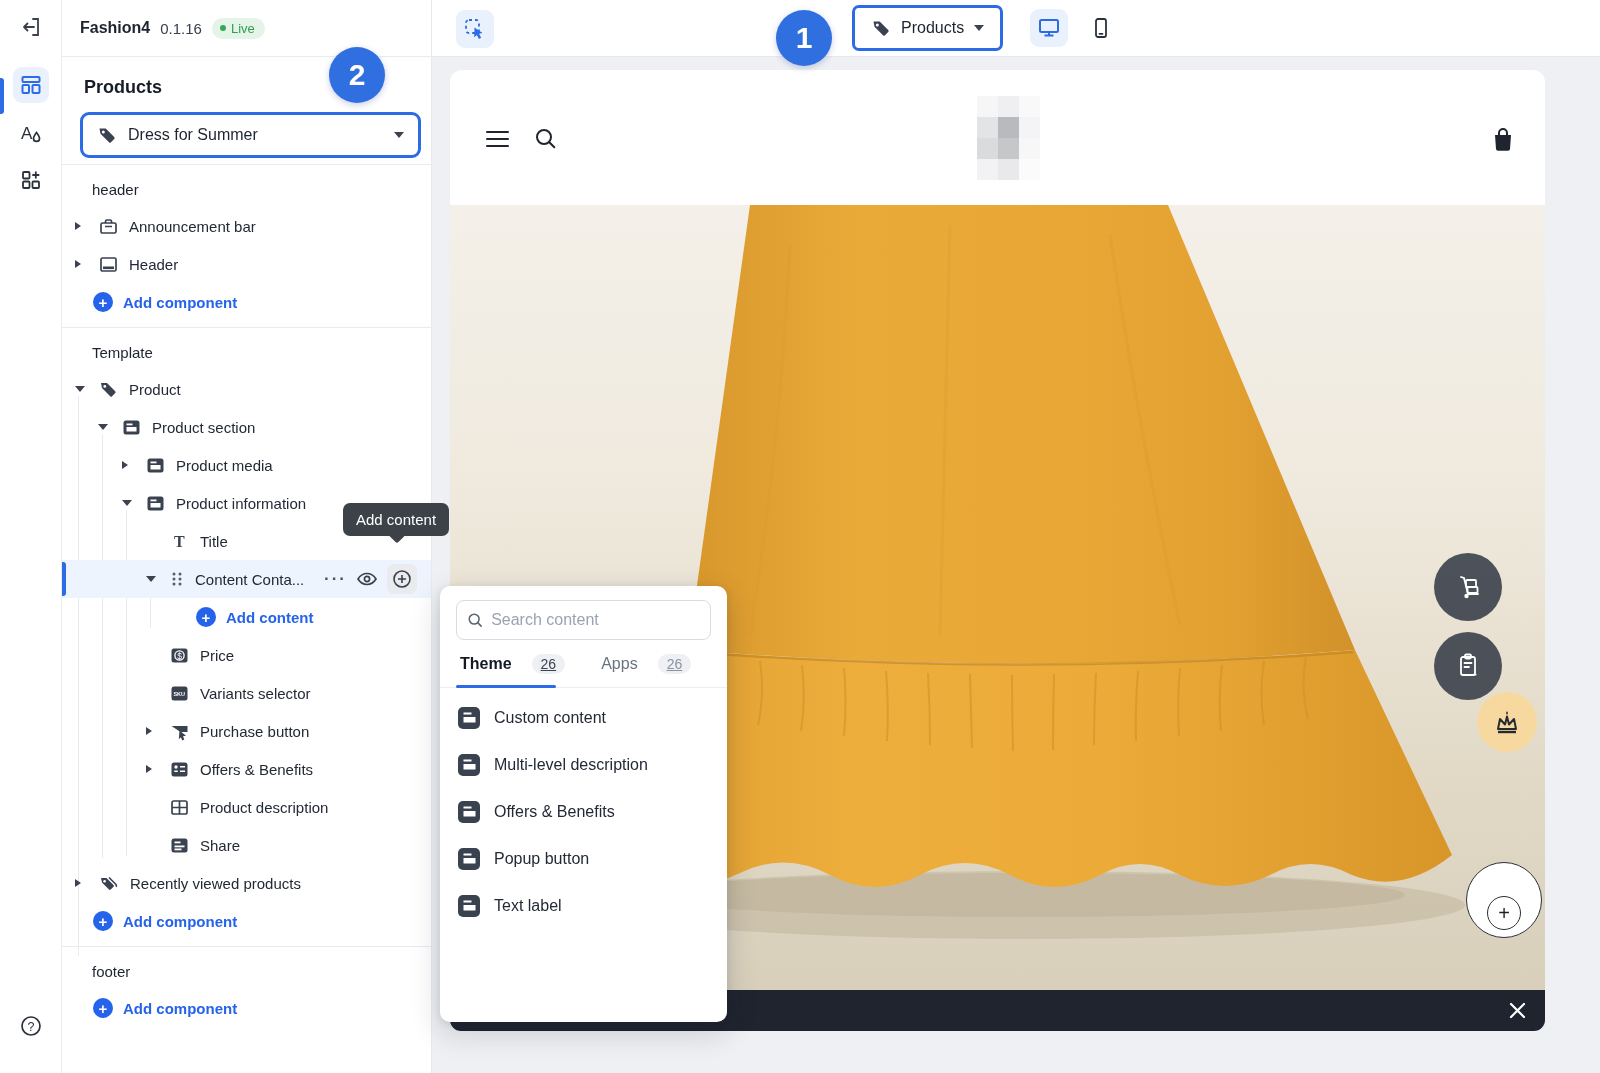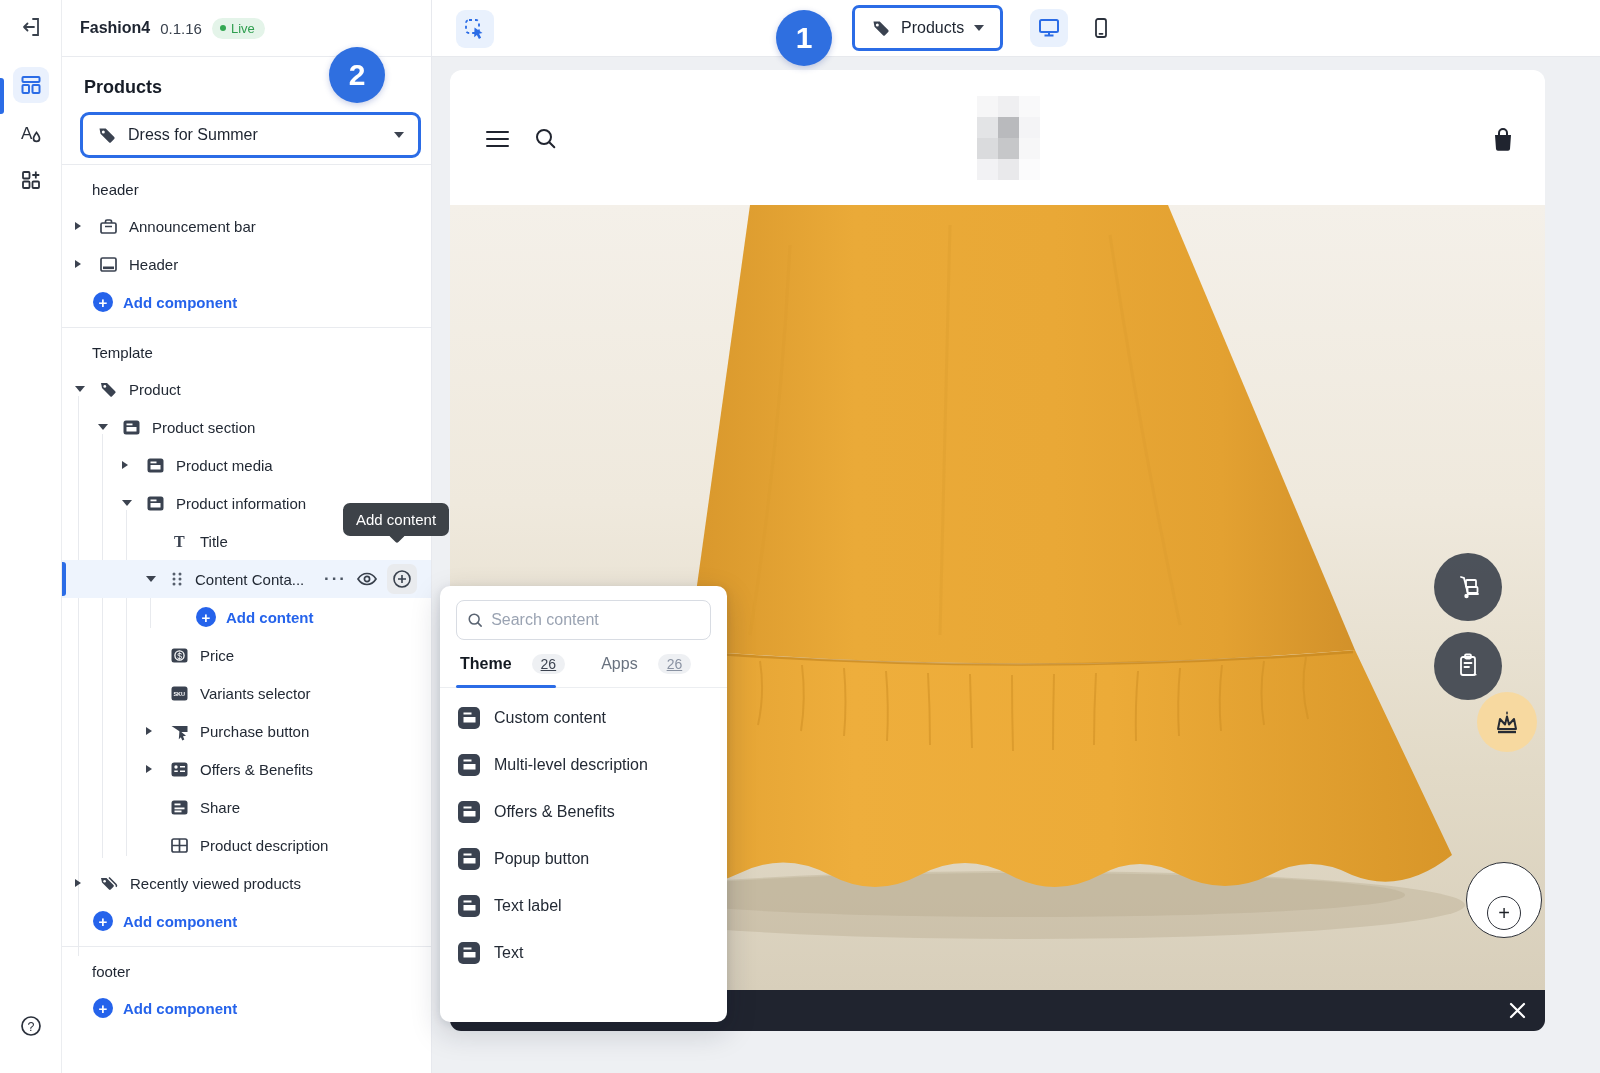--- a/index.html
+++ b/index.html
@@ -332,35 +332,35 @@
           <rect x="4.3" y="10.5" width="3.5" height="1.5" fill="#fff"></rect>
           <rect x="10" y="6" width="5" height="1.5" fill="#fff"></rect>
           <rect x="10" y="10.5" width="5" height="1.5" fill="#fff"></rect>
         </svg>
       <span class="row-label">Offers &amp; Benefits</span>
     </div>
 
     <div class="row d4">
       <span class="caretcol"></span>
       <svg class="gicon" width="19" height="19" viewBox="0 0 19 19">
+          <rect x="2" y="3" width="15" height="13" rx="1.8" fill="none" stroke="#3a4250" stroke-width="1.7"></rect>
+          <path d="M9.5 3v13 M2 9.5h15" stroke="#3a4250" stroke-width="1.7"></path>
+        </svg>
+      <span class="row-label">Product description</span>
+    </div>
+
+    <div class="row d4">
+      <span class="caretcol"></span>
+      <svg class="gicon" width="19" height="19" viewBox="0 0 19 19">
           <rect x="1.5" y="2.5" width="16" height="14" rx="2.5" fill="#3a4250"></rect>
           <rect x="4.5" y="5.5" width="6" height="1.8" fill="#fff"></rect>
           <rect x="4.5" y="9.5" width="10" height="1.8" fill="#fff"></rect>
           <rect x="4.5" y="12.5" width="7" height="1.8" fill="#fff"></rect>
         </svg>
       <span class="row-label">Share</span>
-    </div>
-
-    <div class="row d4">
-      <span class="caretcol"></span>
-      <svg class="gicon" width="19" height="19" viewBox="0 0 19 19">
-          <rect x="2" y="3" width="15" height="13" rx="1.8" fill="none" stroke="#3a4250" stroke-width="1.7"></rect>
-          <path d="M9.5 3v13 M2 9.5h15" stroke="#3a4250" stroke-width="1.7"></path>
-        </svg>
-      <span class="row-label">Product description</span>
     </div>
 
 
     <div class="row d1">
       <span class="caretcol">
           <span class="caret-right-s"></span>
         </span>
       <svg class="gicon" width="20" height="19" viewBox="0 0 20 19">
           <path d="M2 4h5.5l7 7a1.2 1.2 0 0 1 0 1.7l-2.8 2.8a1.2 1.2 0 0 1-1.7 0L3 8.5z" fill="#3a4250"></path>
           <path d="M10 3.5l7 7a1.8 1.8 0 0 1 0 2.3" fill="none" stroke="#3a4250" stroke-width="1.6"></path>
@@ -586,23 +586,14 @@
     </div>
     <div class="pitem">
       <span class="sqicon">
           <svg width="15" height="15" viewBox="0 0 15 15">
             <rect x="1.5" y="2.5" width="8" height="2" fill="#fff"></rect>
             <rect x="1.5" y="7" width="12" height="5.5" fill="#fff"></rect>
           </svg>
         </span>
       <span>Text label</span>
     </div>
-    <div class="pitem">
-      <span class="sqicon">
-          <svg width="15" height="15" viewBox="0 0 15 15">
-            <rect x="1.5" y="2.5" width="8" height="2" fill="#fff"></rect>
-            <rect x="1.5" y="7" width="12" height="5.5" fill="#fff"></rect>
-          </svg>
-        </span>
-      <span>Text</span>
-    </div>
   </div>
 </div>
 
 </body></html>

